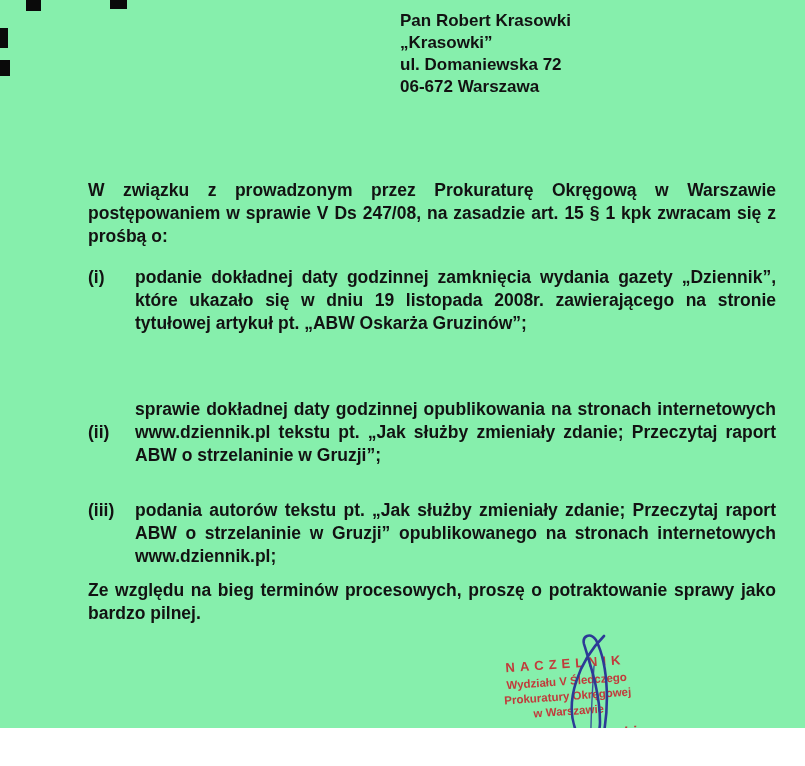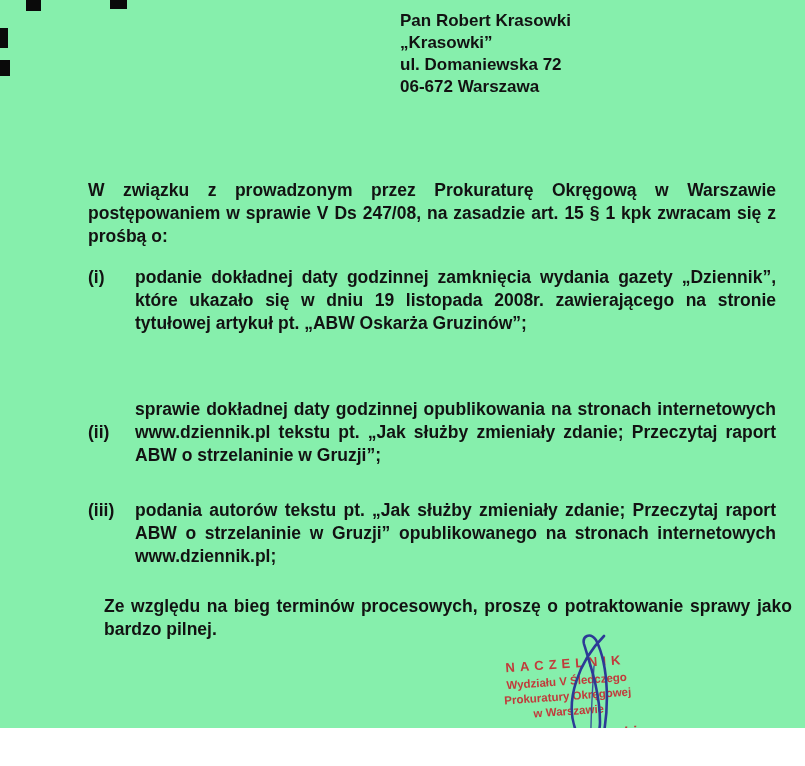--- a/index.html
+++ b/index.html
@@ -63,21 +63,21 @@
     text-align-last: left;
   }
   .item1 { top: 266px; }
   .item2 { top: 398px; align-items: center; }
   .item3 { top: 471px; margin-top: 28px; }
   .closing {
     position: absolute;
     left: 88px;
     top: 579px;
     width: 688px;
-    margin: 16px;
+    margin: 0;
     font-size: 17.5px;
     line-height: 23px;
     text-align: justify;
     text-align-last: left;
   }
   .link {
     color: inherit;
     cursor: default;
   }
   .stamp {

